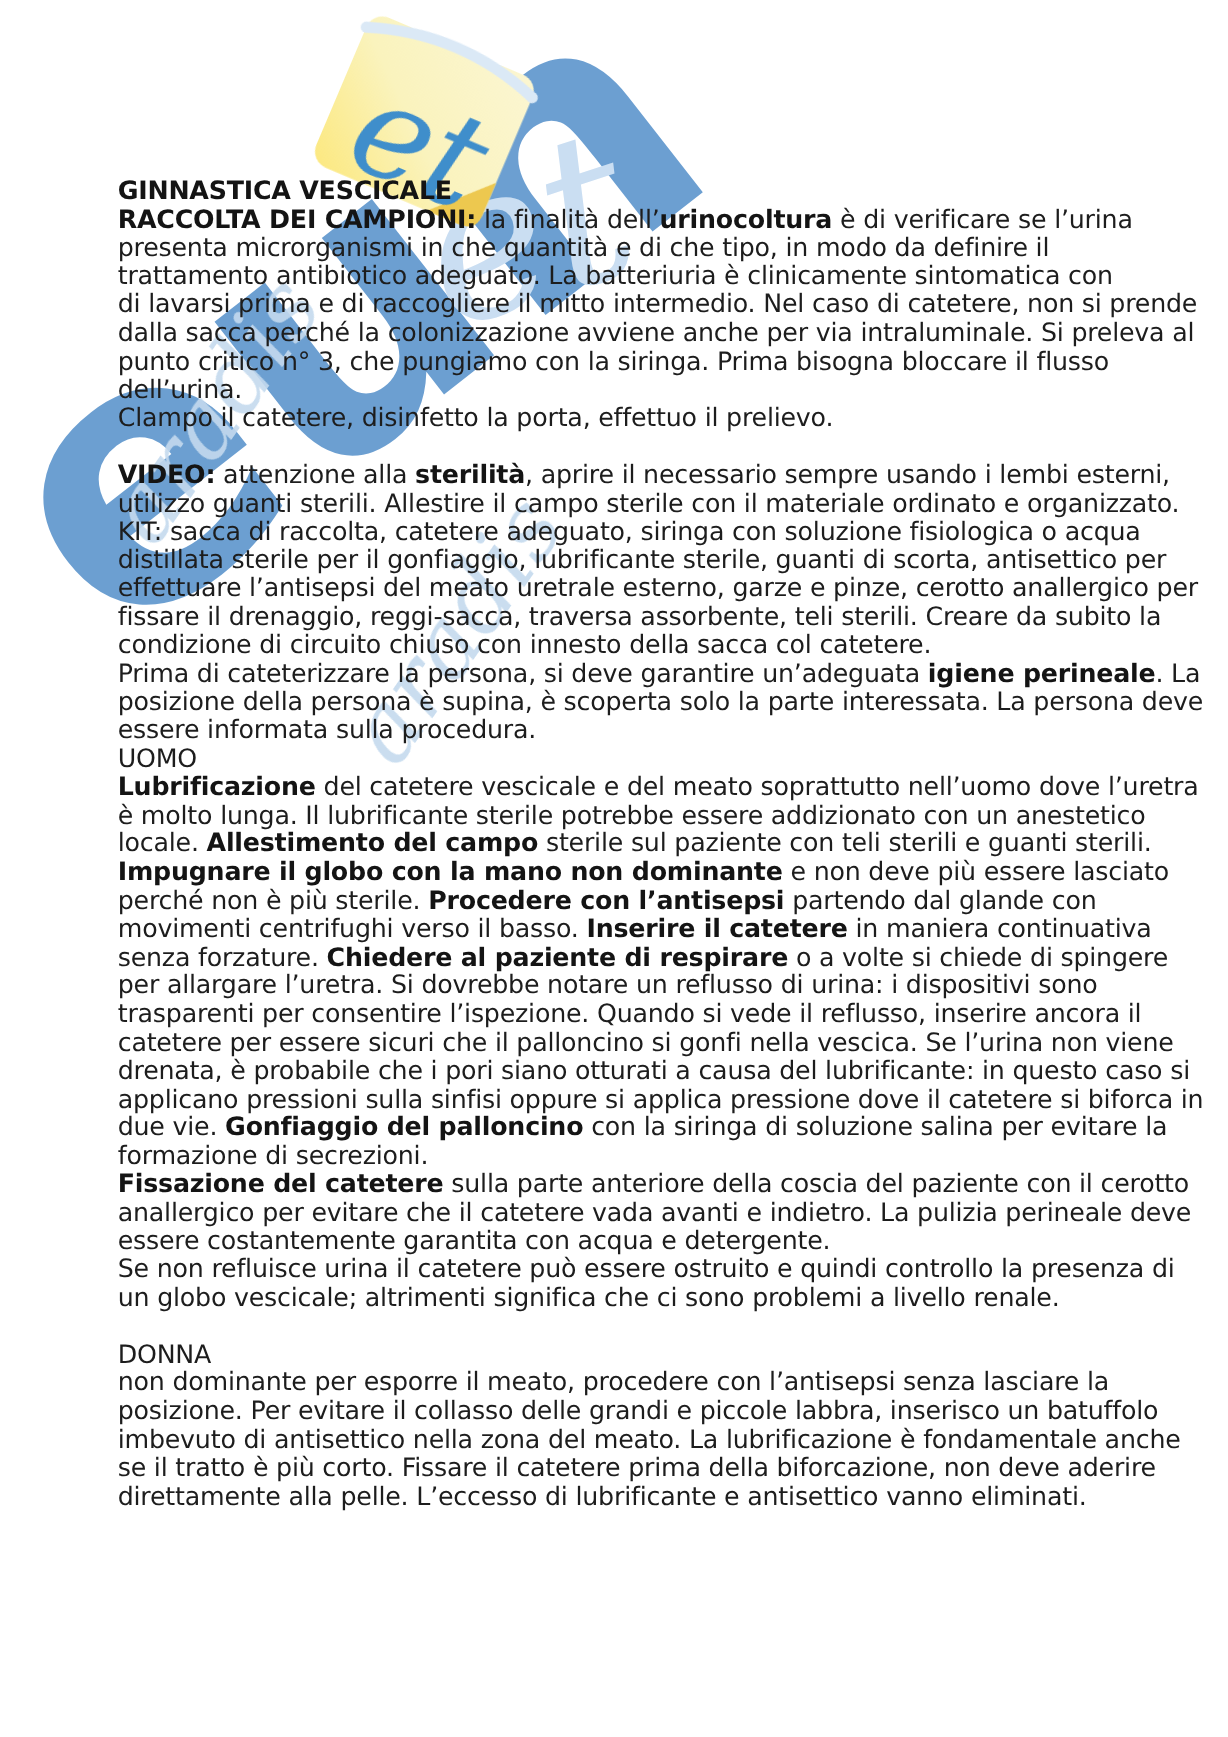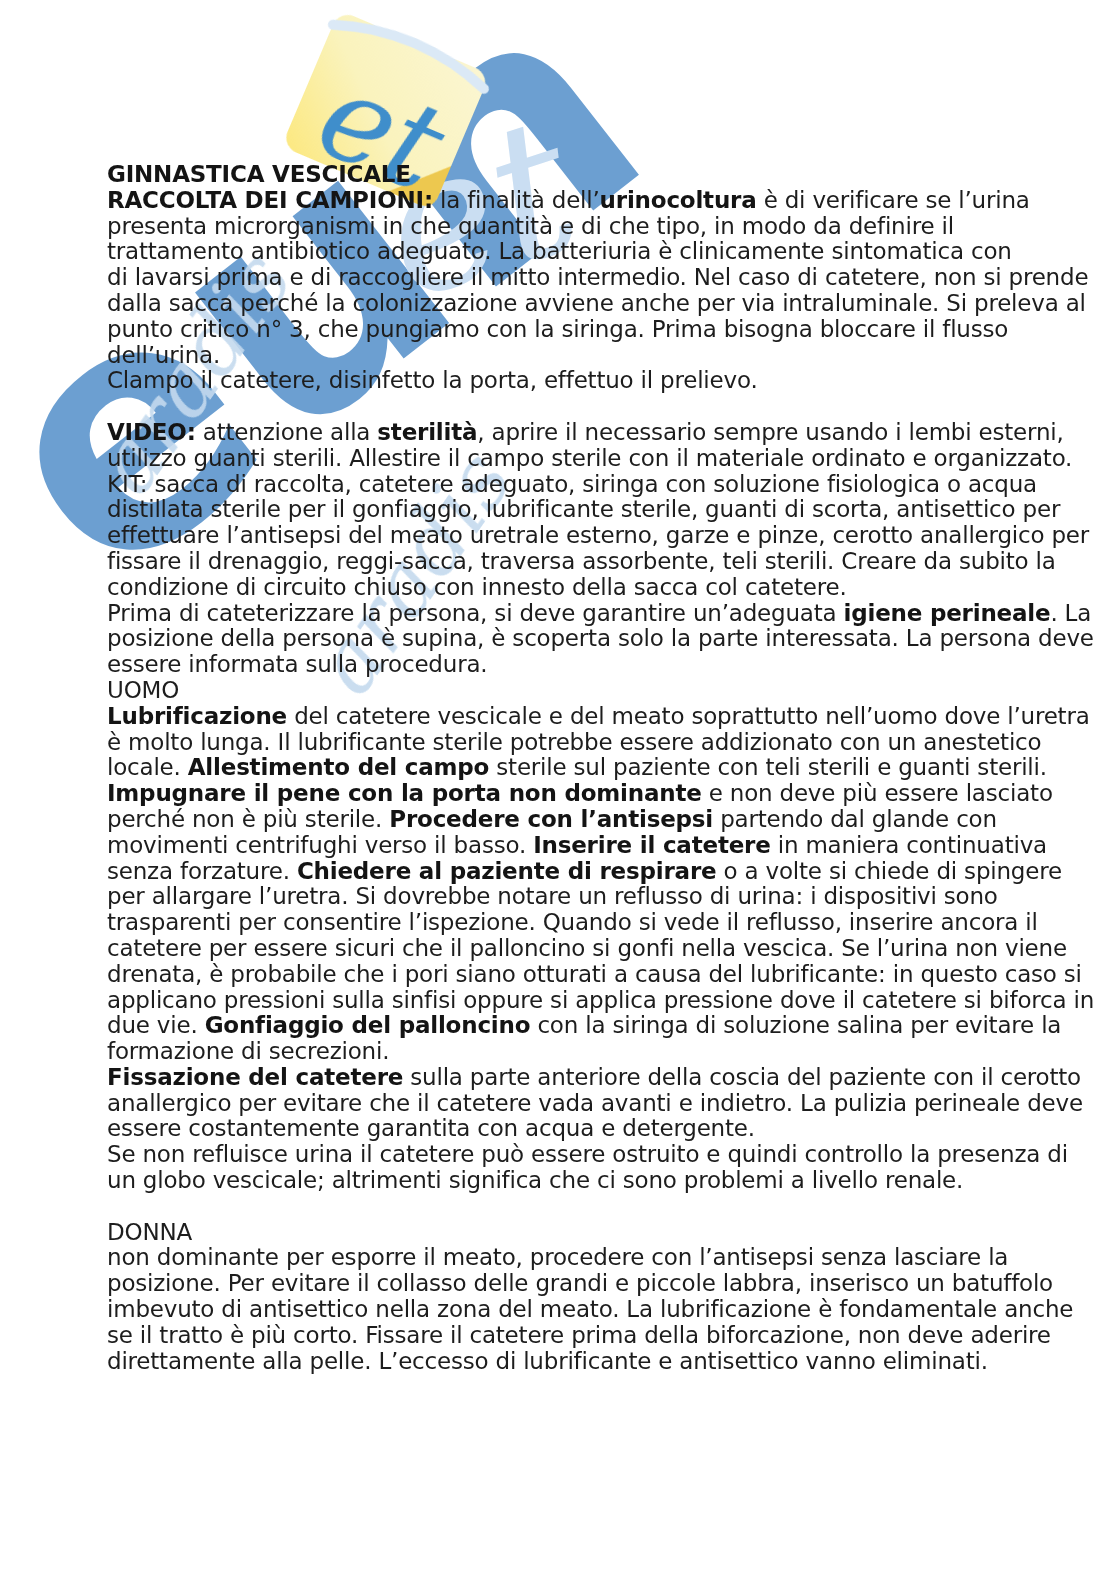--- a/index.html
+++ b/index.html
@@ -88,21 +88,21 @@
       <div class="line"><span>effettuare l’antisepsi del meato uretrale esterno, garze e pinze, cerotto anallergico per</span></div>
       <div class="line"><span>fissare il drenaggio, reggi-sacca, traversa assorbente, teli sterili. Creare da subito la</span></div>
       <div class="line"><span>condizione di circuito chiuso con innesto della sacca col catetere.</span></div>
       <div class="line"><span>Prima di cateterizzare la persona, si deve garantire un’adeguata </span><span class="b">igiene perineale</span><span>. La</span></div>
       <div class="line"><span>posizione della persona è supina, è scoperta solo la parte interessata. La persona deve</span></div>
       <div class="line"><span>essere informata sulla procedura.</span></div>
       <div class="line"><span>UOMO</span></div>
       <div class="line"><span class="b">Lubrificazione</span><span> del catetere vescicale e del meato soprattutto nell’uomo dove l’uretra</span></div>
       <div class="line"><span>è molto lunga. Il lubrificante sterile potrebbe essere addizionato con un anestetico</span></div>
       <div class="line"><span>locale. </span><span class="b">Allestimento del campo</span><span> sterile sul paziente con teli sterili e guanti sterili.</span></div>
-      <div class="line"><span class="b">Impugnare il pene con la porta non dominante</span><span> e non deve più essere lasciato</span></div>
+      <div class="line"><span class="b">Impugnare il globo con la mano non dominante</span><span> e non deve più essere lasciato</span></div>
       <div class="line"><span>perché non è più sterile. </span><span class="b">Procedere con l’antisepsi</span><span> partendo dal glande con</span></div>
       <div class="line"><span>movimenti centrifughi verso il basso. </span><span class="b">Inserire il catetere</span><span> in maniera continuativa</span></div>
       <div class="line"><span>senza forzature. </span><span class="b">Chiedere al paziente di respirare</span><span> o a volte si chiede di spingere</span></div>
       <div class="line"><span>per allargare l’uretra. Si dovrebbe notare un reflusso di urina: i dispositivi sono</span></div>
       <div class="line"><span>trasparenti per consentire l’ispezione. Quando si vede il reflusso, inserire ancora il</span></div>
       <div class="line"><span>catetere per essere sicuri che il palloncino si gonfi nella vescica. Se l’urina non viene</span></div>
       <div class="line"><span>drenata, è probabile che i pori siano otturati a causa del lubrificante: in questo caso si</span></div>
       <div class="line"><span>applicano pressioni sulla sinfisi oppure si applica pressione dove il catetere si biforca in</span></div>
       <div class="line"><span>due vie. </span><span class="b">Gonfiaggio del palloncino</span><span> con la siringa di soluzione salina per evitare la</span></div>
       <div class="line"><span>formazione di secrezioni.</span></div>

